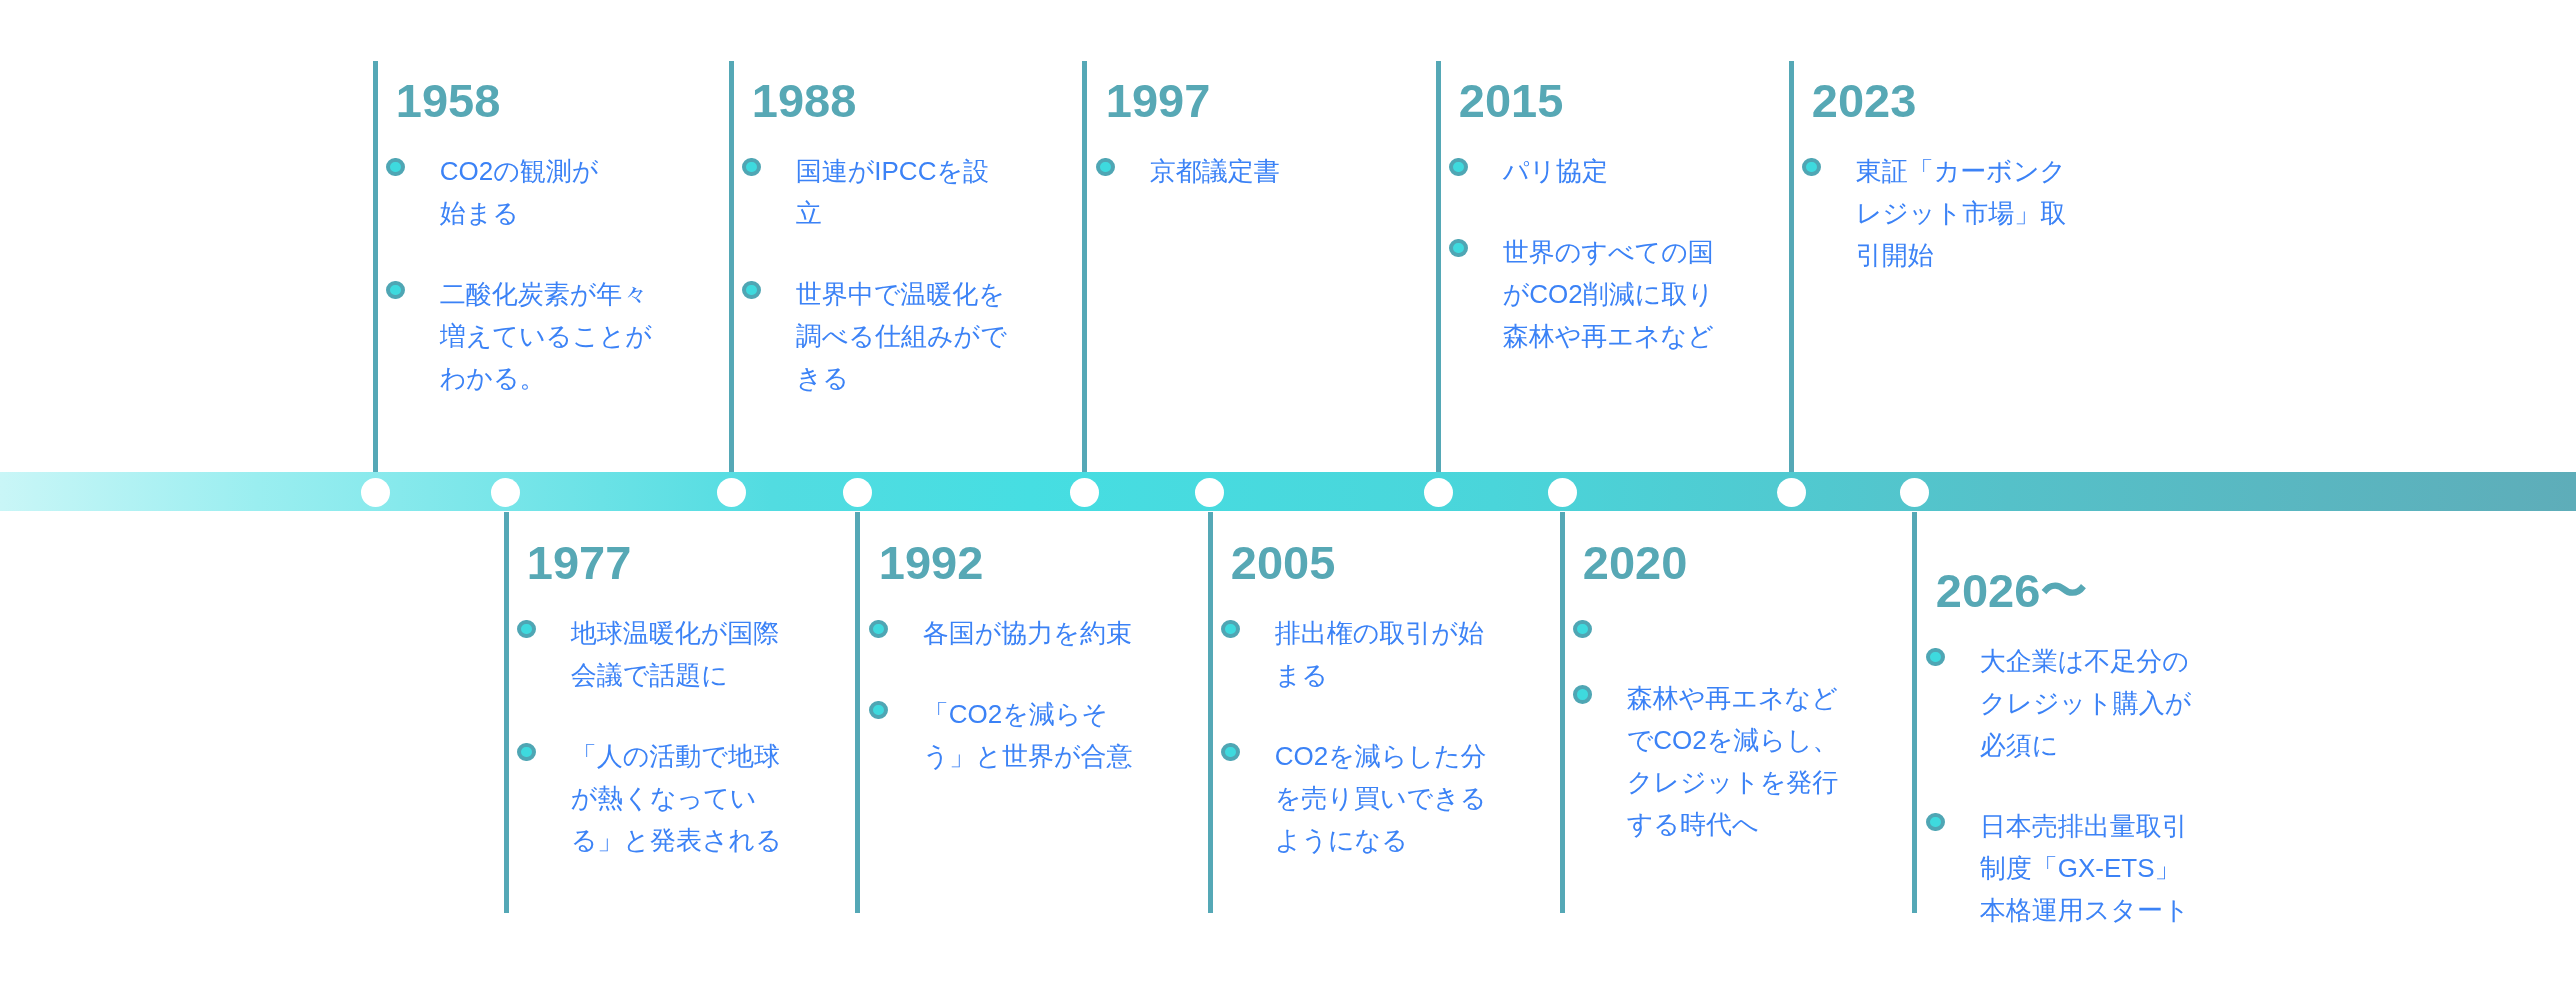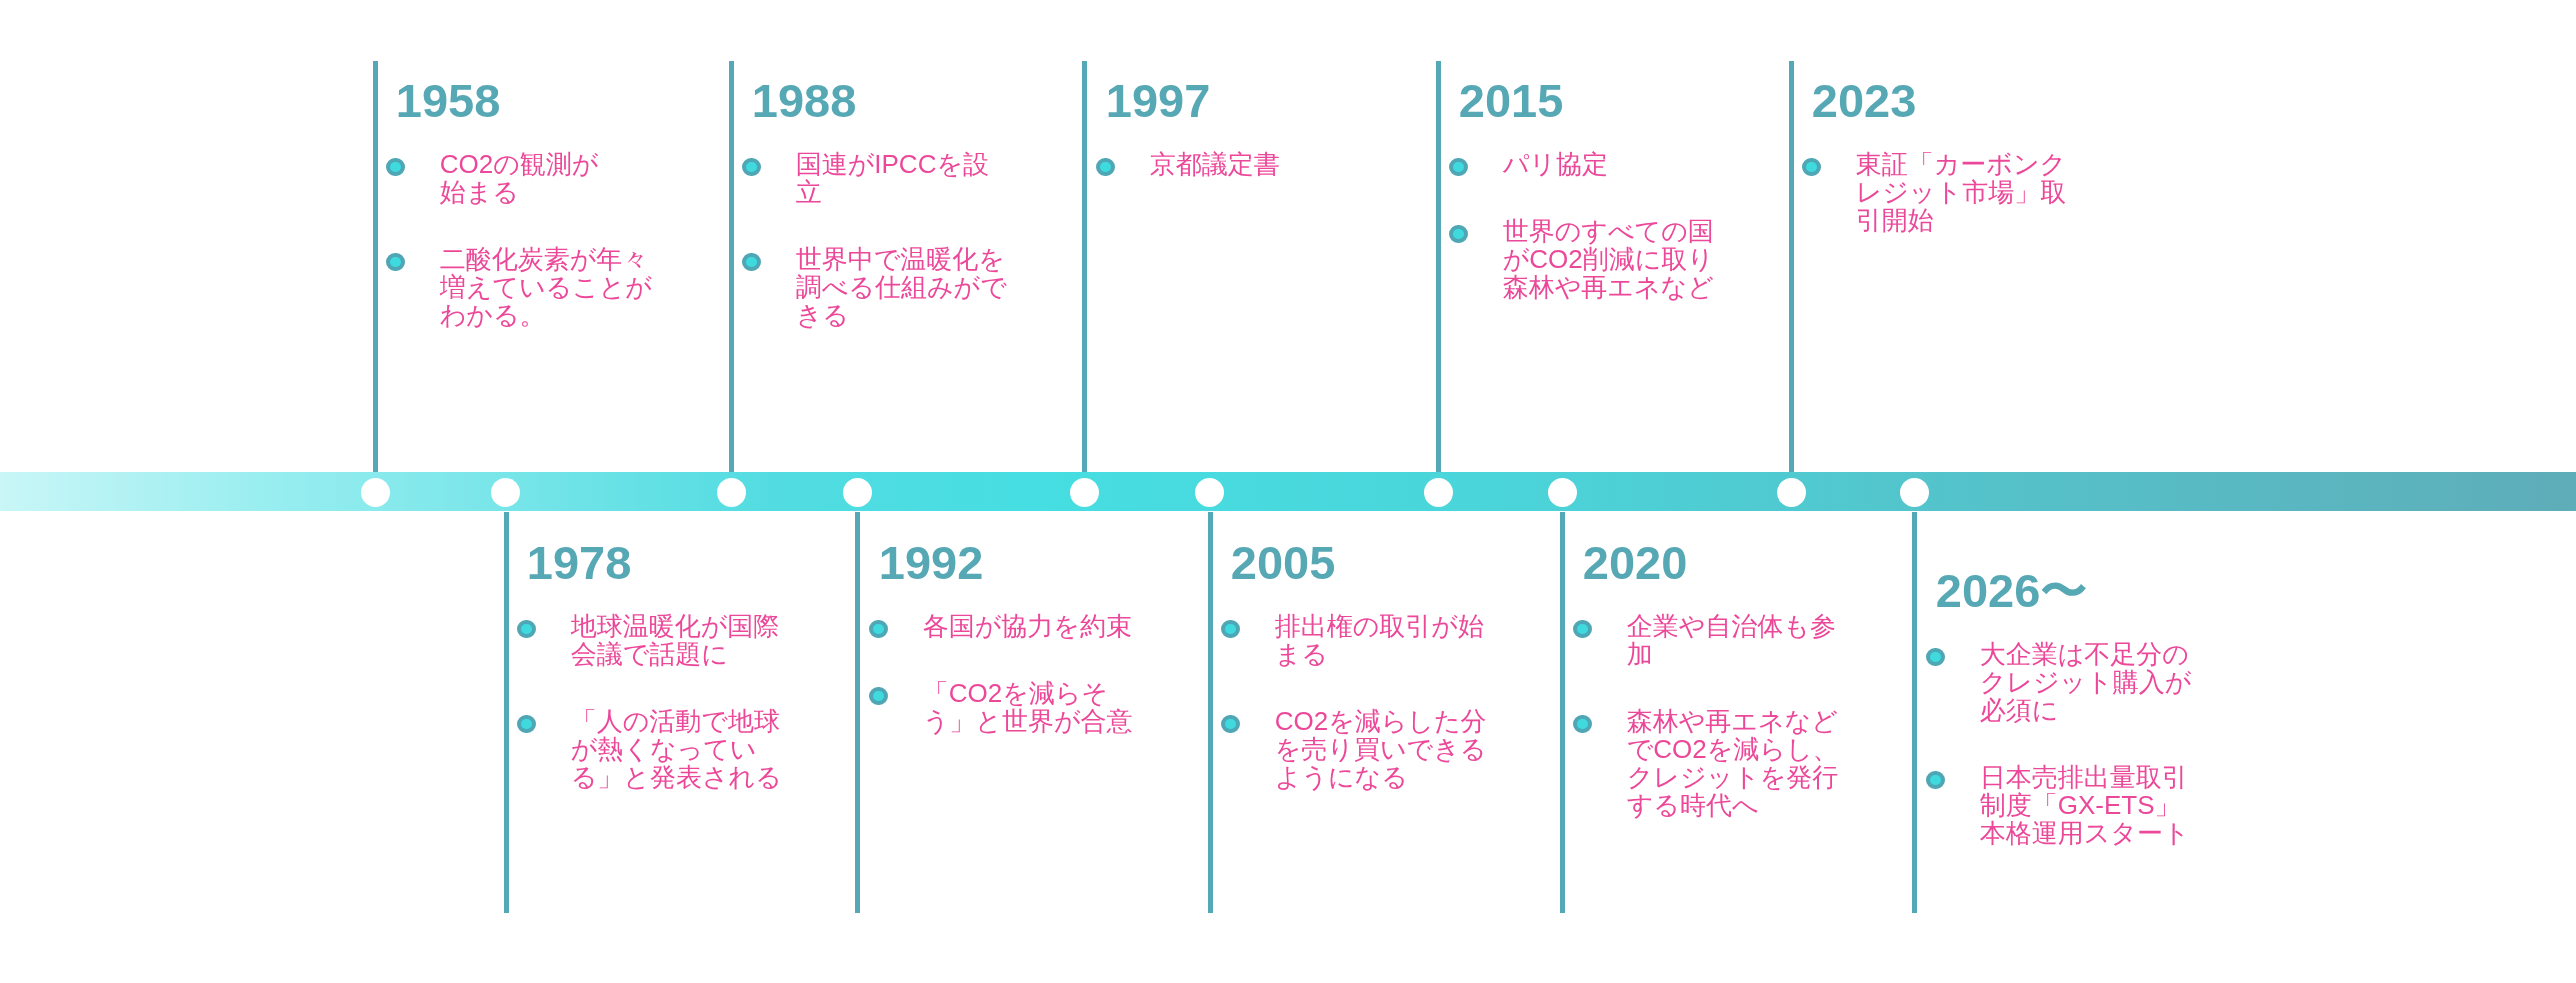--- a/index.html
+++ b/index.html
@@ -63,22 +63,22 @@
     width: 10.7px;
     height: 10.7px;
     border: 4.5px solid #4fa6b4;
     border-radius: 50%;
     background: #3edade;
     margin-top: 8px;
     margin-right: 35px;
   }
   .item-text {
     font-size: 26px;
-    line-height: 28px;
-    color: #ec4899;
+    line-height: 42px;
+    color: #3b82f6;
     white-space: pre-line;
   }
 </style>
 </head>
 <body>
 
 <div class="canvas">
   <div class="bar"></div>
   <div id="events">
       <div class="vline top" style="left: 373px;"></div>
@@ -95,21 +95,21 @@
             <span class="bullet"></span>
             <span class="item-text">二酸化炭素が年々
 増えていることが
 わかる。</span>
           </div>
         </div>
       </div>
       <div class="vline bottom" style="left: 504px;"></div>
       <div class="dot" style="left: 491px;"></div>
       <div class="col" style="left: 517px; top: 535px;">
-        <div class="year">1978</div>
+        <div class="year">1977</div>
         <div class="items">
           <div class="item">
             <span class="bullet"></span>
             <span class="item-text">地球温暖化が国際
 会議で話題に</span>
           </div>
           <div class="item">
             <span class="bullet"></span>
             <span class="item-text">「人の活動で地球
 が熱くなってい
@@ -197,22 +197,20 @@
           </div>
         </div>
       </div>
       <div class="vline bottom" style="left: 1560px;"></div>
       <div class="dot" style="left: 1548px;"></div>
       <div class="col" style="left: 1573px; top: 535px;">
         <div class="year">2020</div>
         <div class="items">
           <div class="item">
             <span class="bullet"></span>
-            <span class="item-text">企業や自治体も参
-加</span>
           </div>
           <div class="item">
             <span class="bullet"></span>
             <span class="item-text">森林や再エネなど
 でCO2を減らし、
 クレジットを発行
 する時代へ</span>
           </div>
         </div>
       </div>

